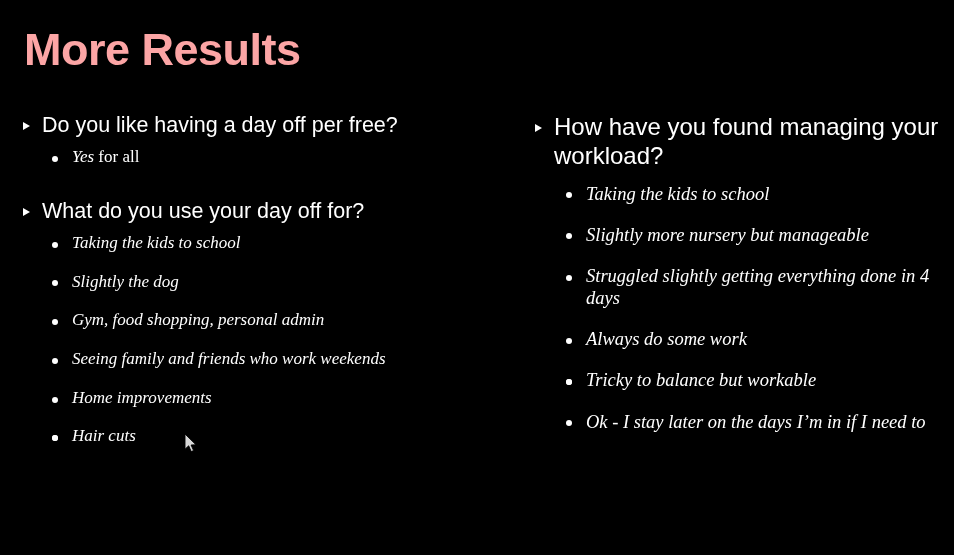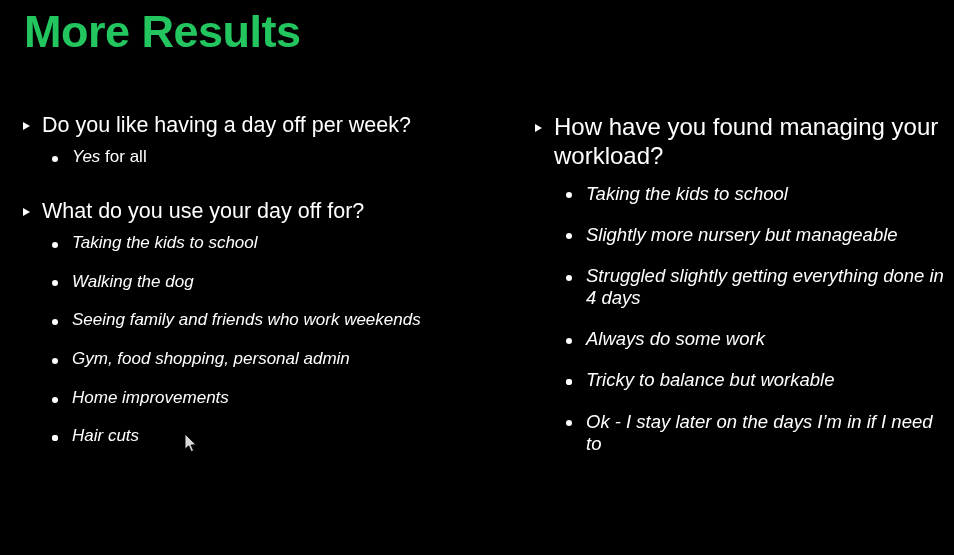--- a/index.html
+++ b/index.html
@@ -20,25 +20,25 @@
   #slide {
     position: absolute;
     inset: 0;
     background: #000000;
   }
 
   
   .slide-title {
     position: absolute;
     left: 24px;
-    top: 8px;
+    top: 26px;
     font-size: 45px;
     font-weight: bold;
     letter-spacing: -0.5px;
-    color: #22c55e;
+    color: #fca5a5;
     line-height: 1.05;
     white-space: nowrap;
     text-align: center;
   }
 
   
   .column {
     position: absolute;
     top: 112px;
   }
@@ -66,20 +66,21 @@
     border-width: 4.5px 0 4.5px 7px;
     border-color: transparent transparent transparent #ffffff;
   }
   .column-right .tri-icon { top: 0.48em; }
 
   
   .answer-list {
     list-style: none;
     margin: 0;
     padding: 0;
+    font-family: Liberation Serif, serif;
   }
   .answer {
     position: relative;
     padding-left: 28px;
     font-style: italic;
     color: #ffffff;
   }
   .dot-icon {
     position: absolute;
     left: 8px;
@@ -126,21 +127,21 @@
 
 <div id="slide">
 
   <div class="slide-title">More Results</div>
 
   <div class="column column-left">
 
     <div class="q-block">
       <div class="question">
         <span class="tri-icon"></span>
-        <span>Do you like having a day off per week?</span>
+        <span>Do you like having a day off per free?</span>
       </div>
       <ul class="answer-list">
         <li class="answer">
           <span class="dot-icon"></span>
           <span>Yes</span><span class="plain"> for all</span>
         </li>
       </ul>
     </div>
 
     <div class="q-block">
@@ -148,29 +149,29 @@
         <span class="tri-icon"></span>
         <span>What do you use your day off for?</span>
       </div>
       <ul class="answer-list">
         <li class="answer">
           <span class="dot-icon"></span>
           <span>Taking the kids to school</span>
         </li>
         <li class="answer">
           <span class="dot-icon"></span>
-          <span>Walking the dog</span>
+          <span>Slightly the dog</span>
+        </li>
+        <li class="answer">
+          <span class="dot-icon"></span>
+          <span>Gym, food shopping, personal admin</span>
         </li>
         <li class="answer">
           <span class="dot-icon"></span>
           <span>Seeing family and friends who work weekends</span>
-        </li>
-        <li class="answer">
-          <span class="dot-icon"></span>
-          <span>Gym, food shopping, personal admin</span>
         </li>
         <li class="answer">
           <span class="dot-icon"></span>
           <span>Home improvements</span>
         </li>
         <li class="answer">
           <span class="dot-icon"></span>
         </li>
         <li class="answer">
           <span class="dot-icon"></span>

